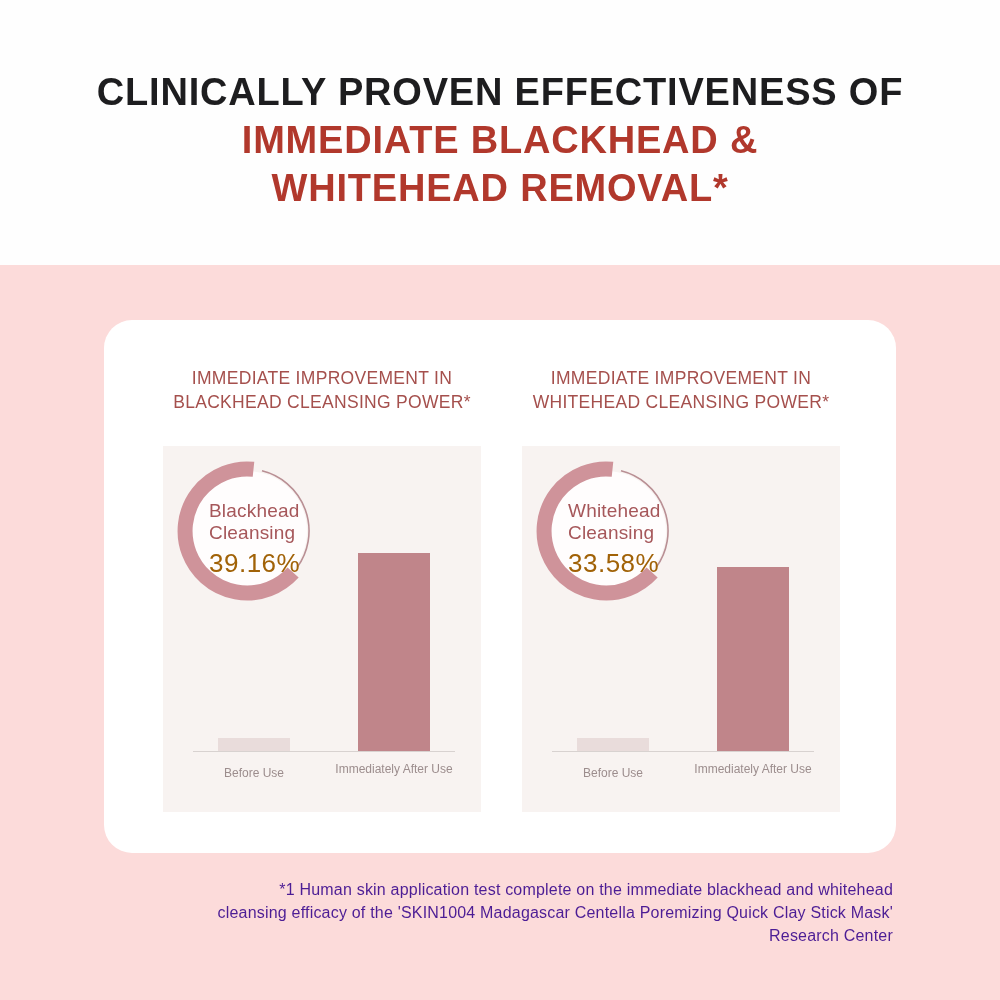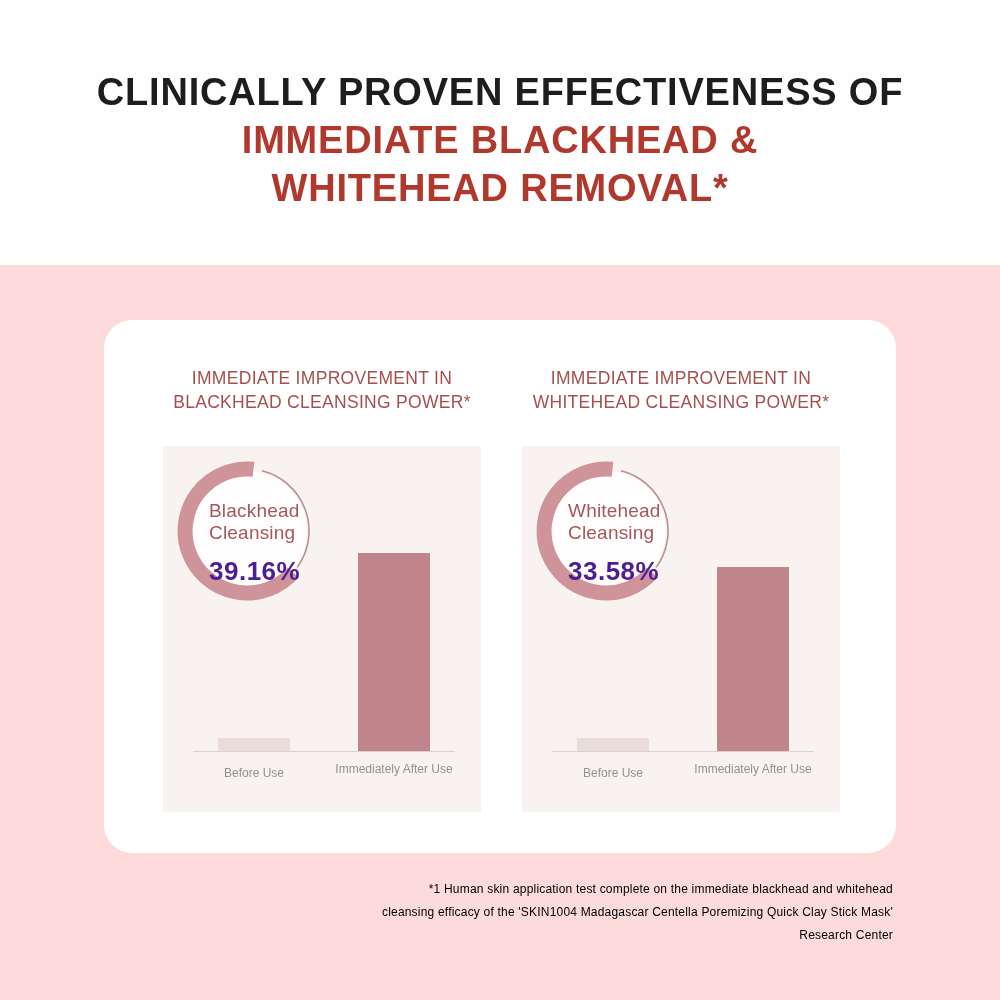--- a/index.html
+++ b/index.html
@@ -22,33 +22,33 @@
   .col-right { left:418px; }
 
   .panel-title { position:absolute; top:46px; left:0; width:318px; text-align:center; color:#a5504d; font-size:17.5px; line-height:24px; letter-spacing:0.3px; }
 
   .panel { position:absolute; top:126px; left:0; width:318px; height:366px; background:#f8f3f1; }
 
   
   .donut-svg { position:absolute; left:9px; top:10px; width:150px; height:150px; }
   .donut-text { position:absolute; left:46px; top:54px; }
   .donut-label { font-size:19px; line-height:22px; color:#a6575a; letter-spacing:0.2px; }
-  .donut-value { font-size:26px; font-weight:bold; color:#4c1d95; letter-spacing:0.5px; margin-top:12px; }
+  .donut-value { font-size:26px; font-weight:normal; color:#a16207; letter-spacing:0.5px; margin-top:4px; }
 
   
   .baseline { position:absolute; left:30px; top:305px; width:262px; height:1px; background:#d8d2d0; }
   .bar { position:absolute; bottom:61px; width:72px; }
   .bar-before { left:55px; background:#e9dcdb; }
   .bar-after { left:195px; background:#c0858a; }
   .bar-label { position:absolute; width:132px; text-align:center; font-size:12px; line-height:22px; color:#9c8d8d; }
   .bar-label-before { left:25px; top:316px; }
   .bar-label-after { left:165px; top:312px; }
 
   
-  .footnote { position:absolute; top:613px; right:107px; width:700px; text-align:right; font-size:12px; line-height:23px; color:#000000; letter-spacing:0.2px; }
+  .footnote { position:absolute; top:613px; right:107px; width:700px; text-align:right; font-size:16px; line-height:23px; color:#4c1d95; letter-spacing:0.2px; }
 </style>
 </head>
 <body>
 
 <div class="page">
 
   <div class="header-section">
     <div class="headline-line headline-black">CLINICALLY PROVEN EFFECTIVENESS OF</div>
     <div class="headline-line headline-red">IMMEDIATE BLACKHEAD &amp;</div>
     <div class="headline-line headline-red">WHITEHEAD REMOVAL*</div>

